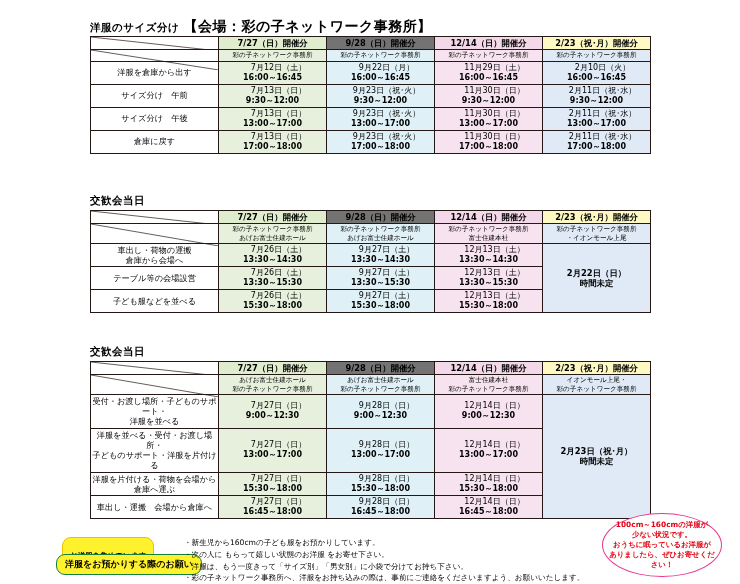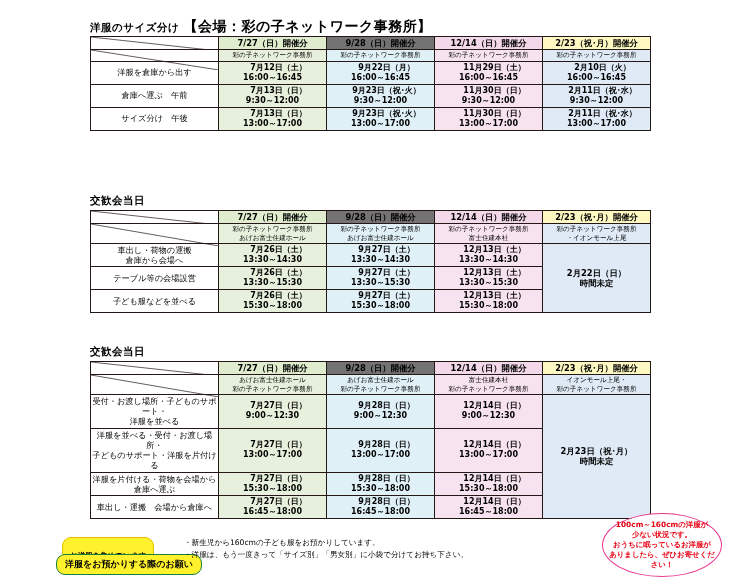--- a/index.html
+++ b/index.html
@@ -52,21 +52,21 @@
   .c1{background:#e7f0dc;}   
   .c2{background:#dff0f6;}   
   .c3{background:#f7e3ef;}   
   .c4{background:#dfeaf6;}   
 
   .c1h{background:#dfeccd;}
   .c2h{background:#737373;}
   .c3h{background:#f2d8e8;}
   .c4h{background:#fef9c3;}
 
-  .date{font-weight:bold;padding-left:12px;}
+  .date{font-weight:normal;padding-left:12px;}
   .time{font-weight:bold;}
   .tbd{font-weight:bold;font-size:8.4px;line-height:1.6;}
 
   
   .corner svg{position:absolute;left:0;top:0;}
 
   
   .note-wrap{
     position:absolute;
     left:56px;top:537px;width:628px;height:44px;
@@ -156,21 +156,21 @@
       <td class="c3">
         <div class="date">11月29日（土）</div>
         <div class="time">16:00～16:45</div>
       </td>
       <td class="c4">
         <div class="date">2月10日（火）</div>
         <div class="time">16:00～16:45</div>
       </td>
     </tr>
     <tr>
-      <td class="rowhead">倉庫へ運ぶ　午前</td>
+      <td class="rowhead">サイズ分け　午前</td>
       <td class="c1">
         <div class="date">7月13日（日）</div>
         <div class="time">9:30～12:00</div>
       </td>
       <td class="c2">
         <div class="date">9月23日（祝･火）</div>
         <div class="time">9:30～12:00</div>
       </td>
       <td class="c3">
         <div class="date">11月30日（日）</div>
@@ -191,20 +191,39 @@
         <div class="date">9月23日（祝･火）</div>
         <div class="time">13:00～17:00</div>
       </td>
       <td class="c3">
         <div class="date">11月30日（日）</div>
         <div class="time">13:00～17:00</div>
       </td>
       <td class="c4">
         <div class="date">2月11日（祝･水）</div>
         <div class="time">13:00～17:00</div>
+      </td>
+    </tr>
+    <tr>
+      <td class="rowhead">倉庫に戻す</td>
+      <td class="c1">
+        <div class="date">7月13日（日）</div>
+        <div class="time">17:00～18:00</div>
+      </td>
+      <td class="c2">
+        <div class="date">9月23日（祝･火）</div>
+        <div class="time">17:00～18:00</div>
+      </td>
+      <td class="c3">
+        <div class="date">11月30日（日）</div>
+        <div class="time">17:00～18:00</div>
+      </td>
+      <td class="c4">
+        <div class="date">2月11日（祝･水）</div>
+        <div class="time">17:00～18:00</div>
       </td>
     </tr>
   </tbody>
     </table>
 
   <div class="sec-title" style="left:90px;top:194px;">
     <span>交歓会当日</span>
   </div>
 
   <table class="grid" style="left:90px;top:210px;width:560px;">
@@ -408,21 +427,23 @@
 
   <div class="note-wrap">
 
     <div class="note-badge">
       <div class="badge1">お洋服を集めています</div>
       <div class="badge2">洋服をお預かりする際のお願い</div>
     </div>
 
     <div class="note-list">
       <div>・新生児から160cmの子ども服をお預かりしています。</div>
+      <div>・次の人に もらって嬉しい状態のお洋服 をお寄せ下さい。</div>
       <div>・洋服は、もう一度きって「サイズ別」「男女別」に小袋で分けてお持ち下さい。</div>
+      <div>・彩の子ネットワーク事務所へ、洋服をお持ち込みの際は、事前にご連絡をくださいますよう、お願いいたします。</div>
     </div>
 
     <div class="bubble" style="white-space:pre-line">100cm～160cmの洋服が
 少ない状況です。
 おうちに眠っているお洋服が
 ありましたら、ぜひお寄せください！</div>
   </div>
 
 </div>
 

